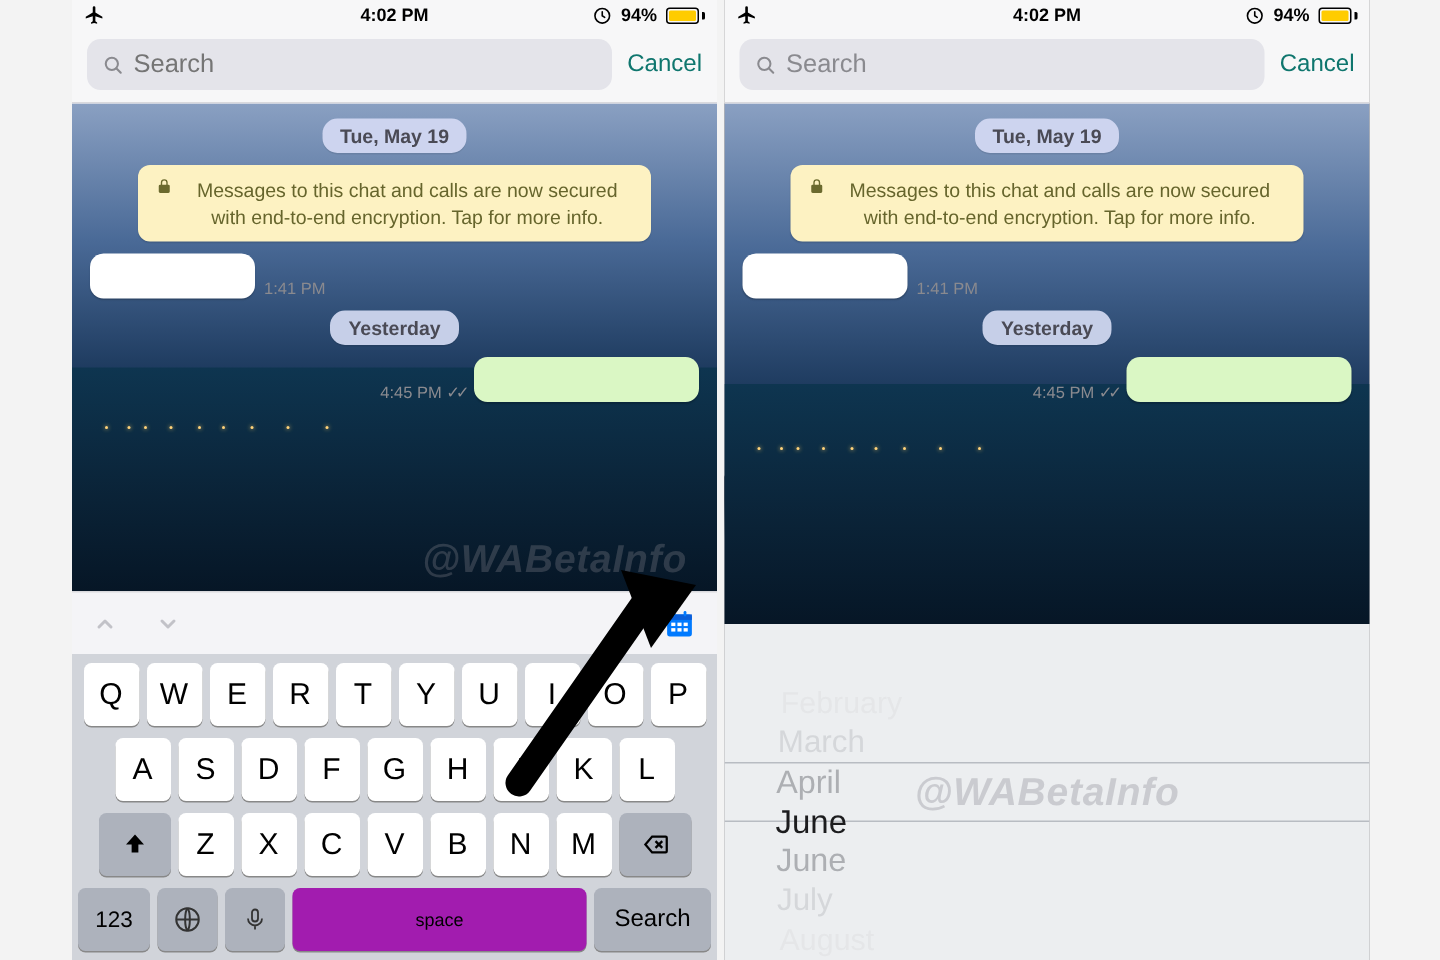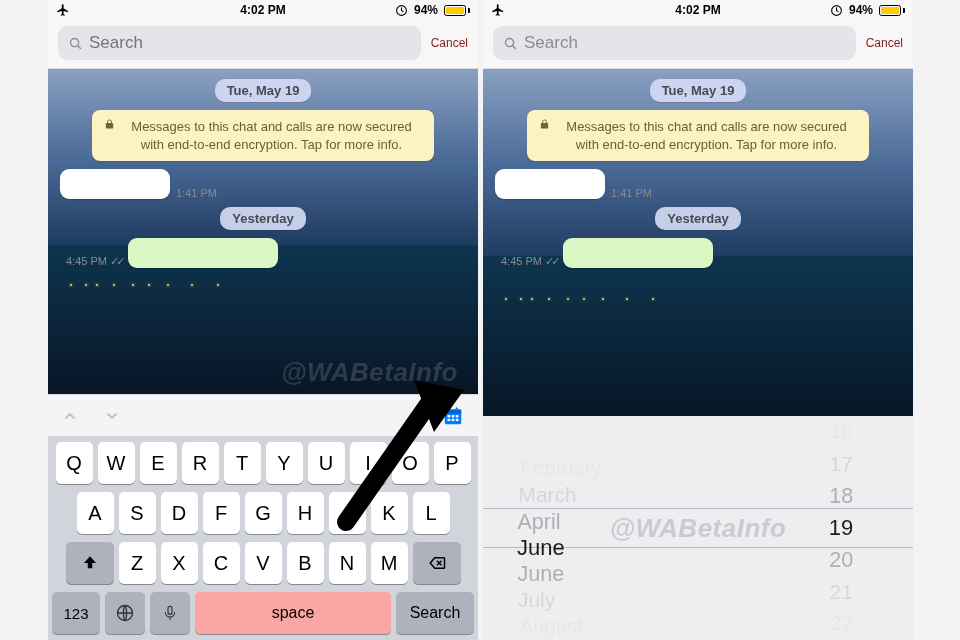--- a/index.html
+++ b/index.html
@@ -16,37 +16,37 @@
   .status .lgrp, .status .rgrp { display:flex; align-items:center; gap:6px; position:relative; z-index:2;}
   .batt { display:inline-flex; align-items:center; gap:2px; }
   .batt-body { width:22px; height:11px; border:1px solid #000; border-radius:2.5px; position:relative; }
   .batt-fill { position:absolute; left:1px; top:1px; bottom:1px; width:92%; background:#ffcc00; border-radius:1px;}
   .batt-tip { width:2px; height:5px; background:#000; border-radius:0 1px 1px 0; }
 
   
   .searchrow { background:#f7f7f8; padding:6px 10px 8px; display:flex; align-items:center; gap:10px; border-bottom:1px solid #d9d9dd;}
   .searchfield { flex:1; height:34px; background:#e4e4ea; border-radius:9px; display:flex; align-items:center; padding:0 10px; gap:6px; color:#8a8a8f; font-size:17px; }
   .searchfield input { border:none; background:transparent; outline:none; font-size:17px; flex:1; color:#000; }
-  .cancel { color:#7f1d1d; font-size:12px; }
+  .cancel { color:#0f766e; font-size:16px; }
 
   
   .chat { flex:1; position:relative; overflow:hidden; }
   .sky { position:absolute; inset:0; background:linear-gradient(#8aa0c2 0%, #4a6a97 28%, #1d3a5e 55%, #0e2541 75%, #0a1c33 100%); }
   .sea { position:absolute; left:0; right:0; bottom:0; height:46%; background:linear-gradient(#0e3550, #0a2236 60%, #061626); }
   .hill { position:absolute; left:-10px; top:58%; width:70%; height:30%; background:radial-gradient(ellipse at 35% 0%, #16253a 0%, #0d1a2b 55%, transparent 70%); border-radius:50% 60% 0 0/80% 90% 0 0; }
   .lights { position:absolute; left:3%; top:66%; width:55%; height:10px; }
   .lights span { position:absolute; width:2px; height:2px; background:#ffd37a; border-radius:50%; box-shadow:0 0 3px #ffcf66; }
 
   .chat-inner { position:absolute; inset:0; padding:10px 12px; display:flex; flex-direction:column; align-items:center; gap:8px; }
   .pill { background:#cdd4ef; color:#4a4a55; font-size:13px; font-weight:600; padding:4px 12px; border-radius:10px; box-shadow:0 1px 0 rgba(0,0,0,.08); }
   .enc { background:#fdf2c2; border-radius:8px; padding:8px 12px; max-width:84%; color:#66652c; font-size:13px; line-height:1.35; text-align:center; box-shadow:0 1px 1px rgba(0,0,0,.12); display:flex; gap:6px; align-items:flex-start;}
   .enc .txt { text-align:center; }
   .row { width:100%; display:flex; align-items:flex-end; }
   .row.in  { justify-content:flex-start; }
-  .row.out { }
+  .row.out { justify-content:flex-end; }
   .bubble { min-height:30px; border-radius:9px; padding:6px 10px; box-shadow:0 1px 1px rgba(0,0,0,.2); position:relative; }
   .bubble.in  { background:#fff; min-width:110px; }
   .bubble.out { background:#daf7c4; min-width:150px; }
   .tstamp { font-size:11px; color:#8a8a8f; margin:0 6px; align-self:flex-end; }
   .checks { font-size:11px; color:#8a8a8f; letter-spacing:-3px; }
 
   
   .resnav { height:42px; background:#f5f5f7cc; backdrop-filter:blur(4px); display:flex; align-items:center; justify-content:space-between; padding:0 14px; border-top:1px solid #d9d9dd; }
   .navarr { color:#bfbfc4; font-size:18px; display:flex; gap:26px; }
   .calic { width:22px; height:22px; }
@@ -55,21 +55,21 @@
   .kbd { background:#d1d4da; padding:6px 4px 6px; user-select:none; }
   .krow { display:flex; justify-content:center; gap:5px; margin-bottom:8px; }
   .key { background:#fff; border-radius:5px; box-shadow:0 1px 0 #888; height:42px; display:flex; align-items:center; justify-content:center; font-size:20px; color:#000; }
   .key.letter { width:37px; }
   .key.wide { width:48px; background:#adb2bc; }
   .krow.r3 { padding:0 0; }
   .kbot { display:flex; gap:5px; }
   .kbot .key { height:42px; }
   .k123 { width:48px; font-size:15px; background:#adb2bc;}
   .kglobe, .kmic { width:40px; background:#adb2bc; font-size:18px; color:#333;}
-  .kspace { flex:1; background:#fca5a5; font-size:16px; }
+  .kspace { flex:1; background:#a21caf; font-size:12px; }
   .ksearch { width:78px; background:#adb2bc; font-size:16px; }
 
   
   .picker { height:224px; background:#eceef0; position:relative; overflow:hidden; }
   .picker .sel { position:absolute; left:0; right:0; top:50%; height:40px; transform:translateY(-50%); border-top:1px solid #b8bcc2; border-bottom:1px solid #b8bcc2; }
   .pcols { position:absolute; inset:0; display:flex; }
   .pcol { flex:1; display:flex; flex-direction:column; align-items:center; justify-content:center; font-size:22px; color:#1c1c1e; }
   .pcol.month { align-items:flex-start; padding-left:34px; flex:1.4;margin-top:40px; }
   .pcol.day { flex:0.8; }
   .pcol.year { flex:1; align-items:flex-start; padding-left:18px;}
@@ -350,28 +350,19 @@
         <div class="pcols">
           <div class="pcol month">
             <div class="popt fade3">February</div>
             <div class="popt fade2">March</div>
             <div class="popt fade1">April</div>
             <div class="popt">June</div>
             <div class="popt fade1">June</div>
             <div class="popt fade2">July</div>
             <div class="popt fade3">August</div>
           </div>
-          <div class="pcol day">
-            <div class="popt fade3">16</div>
-            <div class="popt fade2">17</div>
-            <div class="popt fade1">18</div>
-            <div class="popt">19</div>
-            <div class="popt fade1">20</div>
-            <div class="popt fade2">21</div>
-            <div class="popt fade3">22</div>
-          </div>
         </div>
         <div class="wm" style="left:50%; top:50%; transform:translate(-50%,-50%);">@WABetaInfo</div>
       </div>
     </div>
   </div>
 
 </div>
 
 </body></html>

